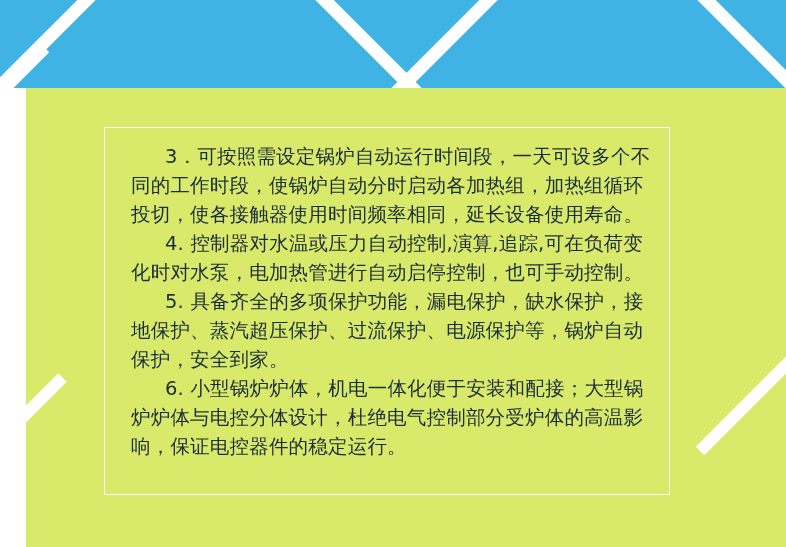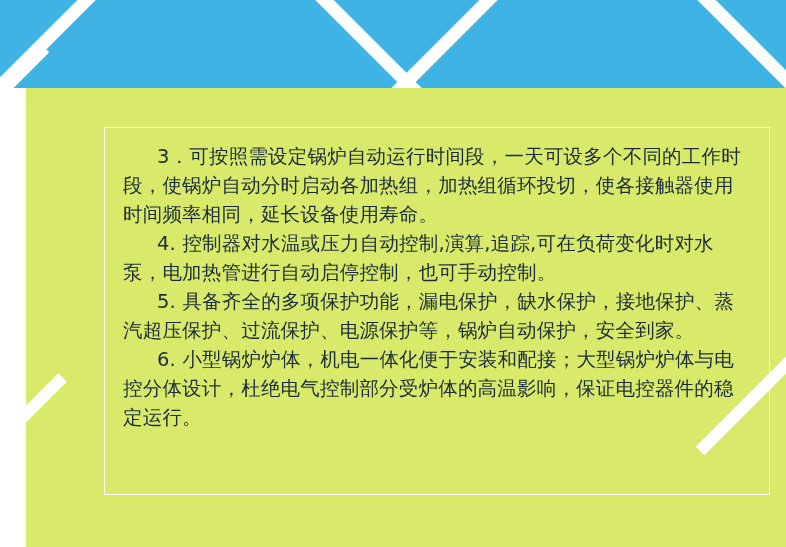--- a/index.html
+++ b/index.html
@@ -62,25 +62,25 @@
     position: absolute;
     background: #ffffff;
     width: 12px;
     height: 150px;
     transform-origin: center center;
   }
   .inner-box {
     position: absolute;
     left: 104px;
     top: 127px;
-    width: 666px;
+    width: 566px;
     height: 368px;
     border: 1px solid #ffffff;
     box-sizing: border-box;
-    padding: 14px 18px 10px 18px;
+    padding: 14px 18px 10px 26px;
   }
   .para {
     margin: 0;
     color: #1b2c3a;
     font-family: "DejaVu Sans", sans-serif;
     font-size: 19.5px;
     line-height: 29px;
     letter-spacing: 0.2px;
     text-indent: 34px;
   }

